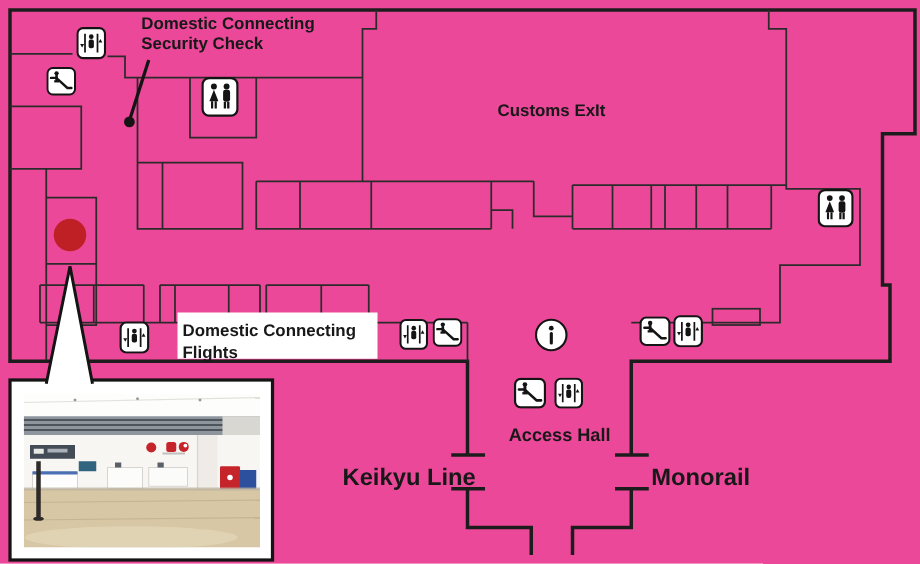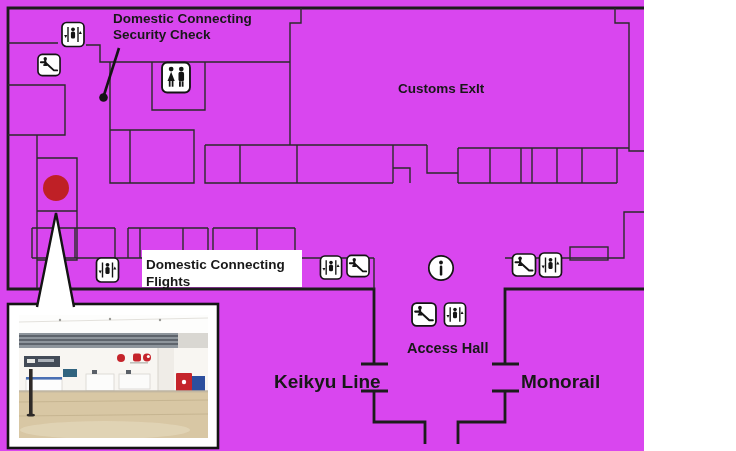--- a/index.html
+++ b/index.html
@@ -1,19 +1,19 @@
 <!DOCTYPE html>
 <html><head>
 <meta charset="utf-8">
 <style>
   html,body{margin:0;padding:0;background:#ffffff;}
   .stage{
     position:relative;
-    width:644px;height:451px;
-    background:#d946ef;
+    width:736px;height:451px;
+    background:#ec4899;
     font-family:"Liberation Sans", sans-serif;
     overflow:hidden;
   }
   svg{display:block;}
   text{fill:#181818;}
   .lbl{font-family:"Liberation Sans", sans-serif;font-weight:bold;}
 </style>
 </head>
 <body>
 

